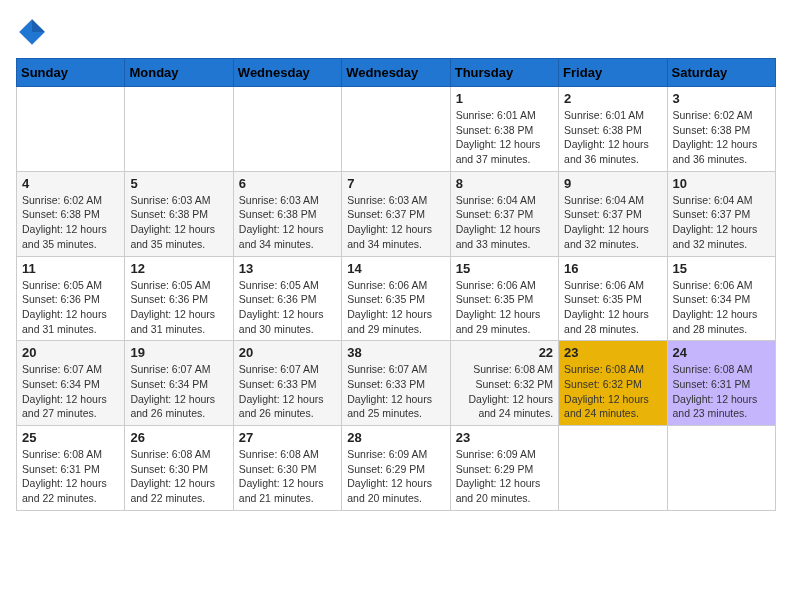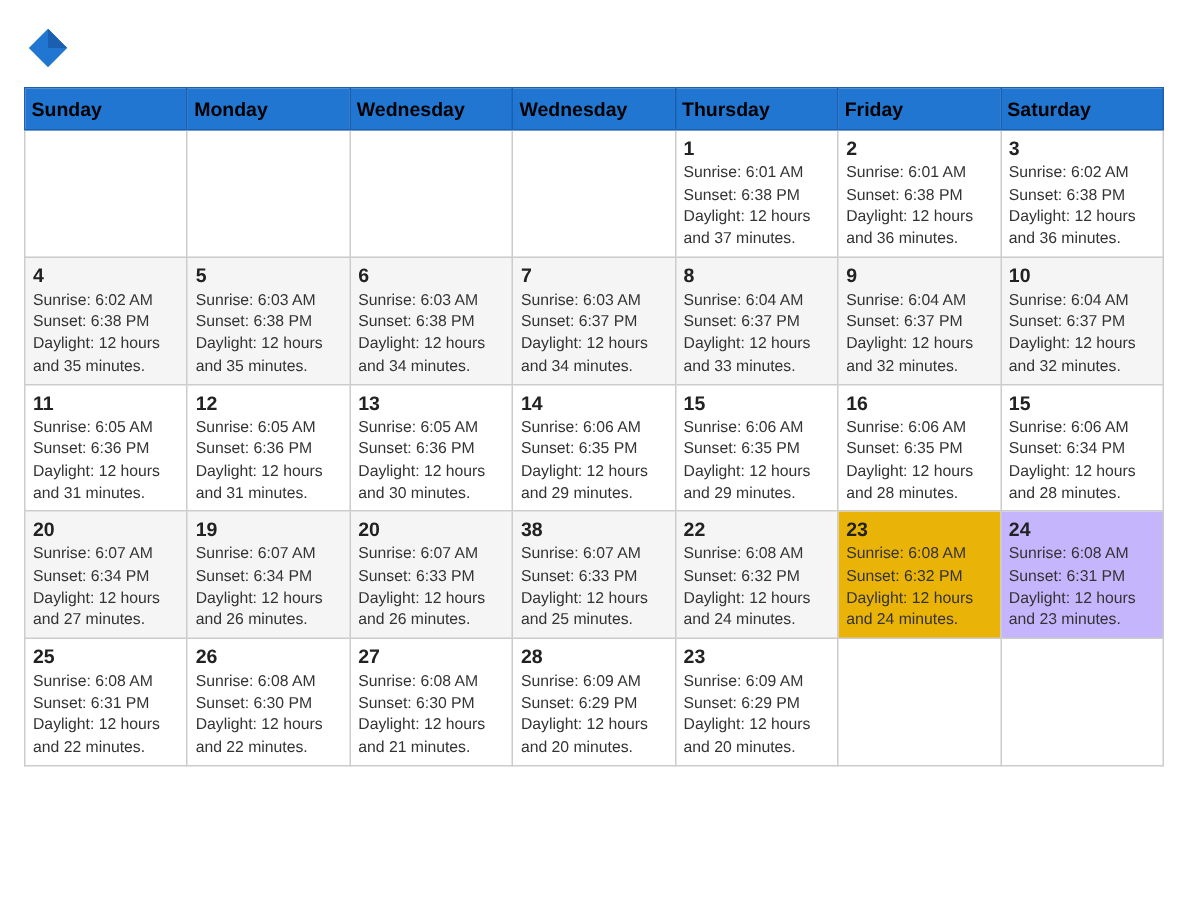--- a/index.html
+++ b/index.html
@@ -250,21 +250,21 @@
           <div class="day-info" style="white-space: pre-line;">Sunrise: 6:07 AM
 Sunset: 6:33 PM
 Daylight: 12 hours and 26 minutes.</div>
         </td>
         <td style="background: rgb(245, 245, 245);">
           <span class="day-number">38</span>
           <div class="day-info" style="white-space: pre-line;">Sunrise: 6:07 AM
 Sunset: 6:33 PM
 Daylight: 12 hours and 25 minutes.</div>
         </td>
-        <td style="background: rgb(245, 245, 245);">
+        <td style="background: rgb(245, 245, 245); text-align: right;">
           <span class="day-number">22</span>
           <div class="day-info" style="white-space: pre-line;">Sunrise: 6:08 AM
 Sunset: 6:32 PM
 Daylight: 12 hours and 24 minutes.</div>
         </td>
         <td style="background: #eab308;">
           <span class="day-number">23</span>
           <div class="day-info" style="white-space: pre-line;">Sunrise: 6:08 AM
 Sunset: 6:32 PM
 Daylight: 12 hours and 24 minutes.</div>

